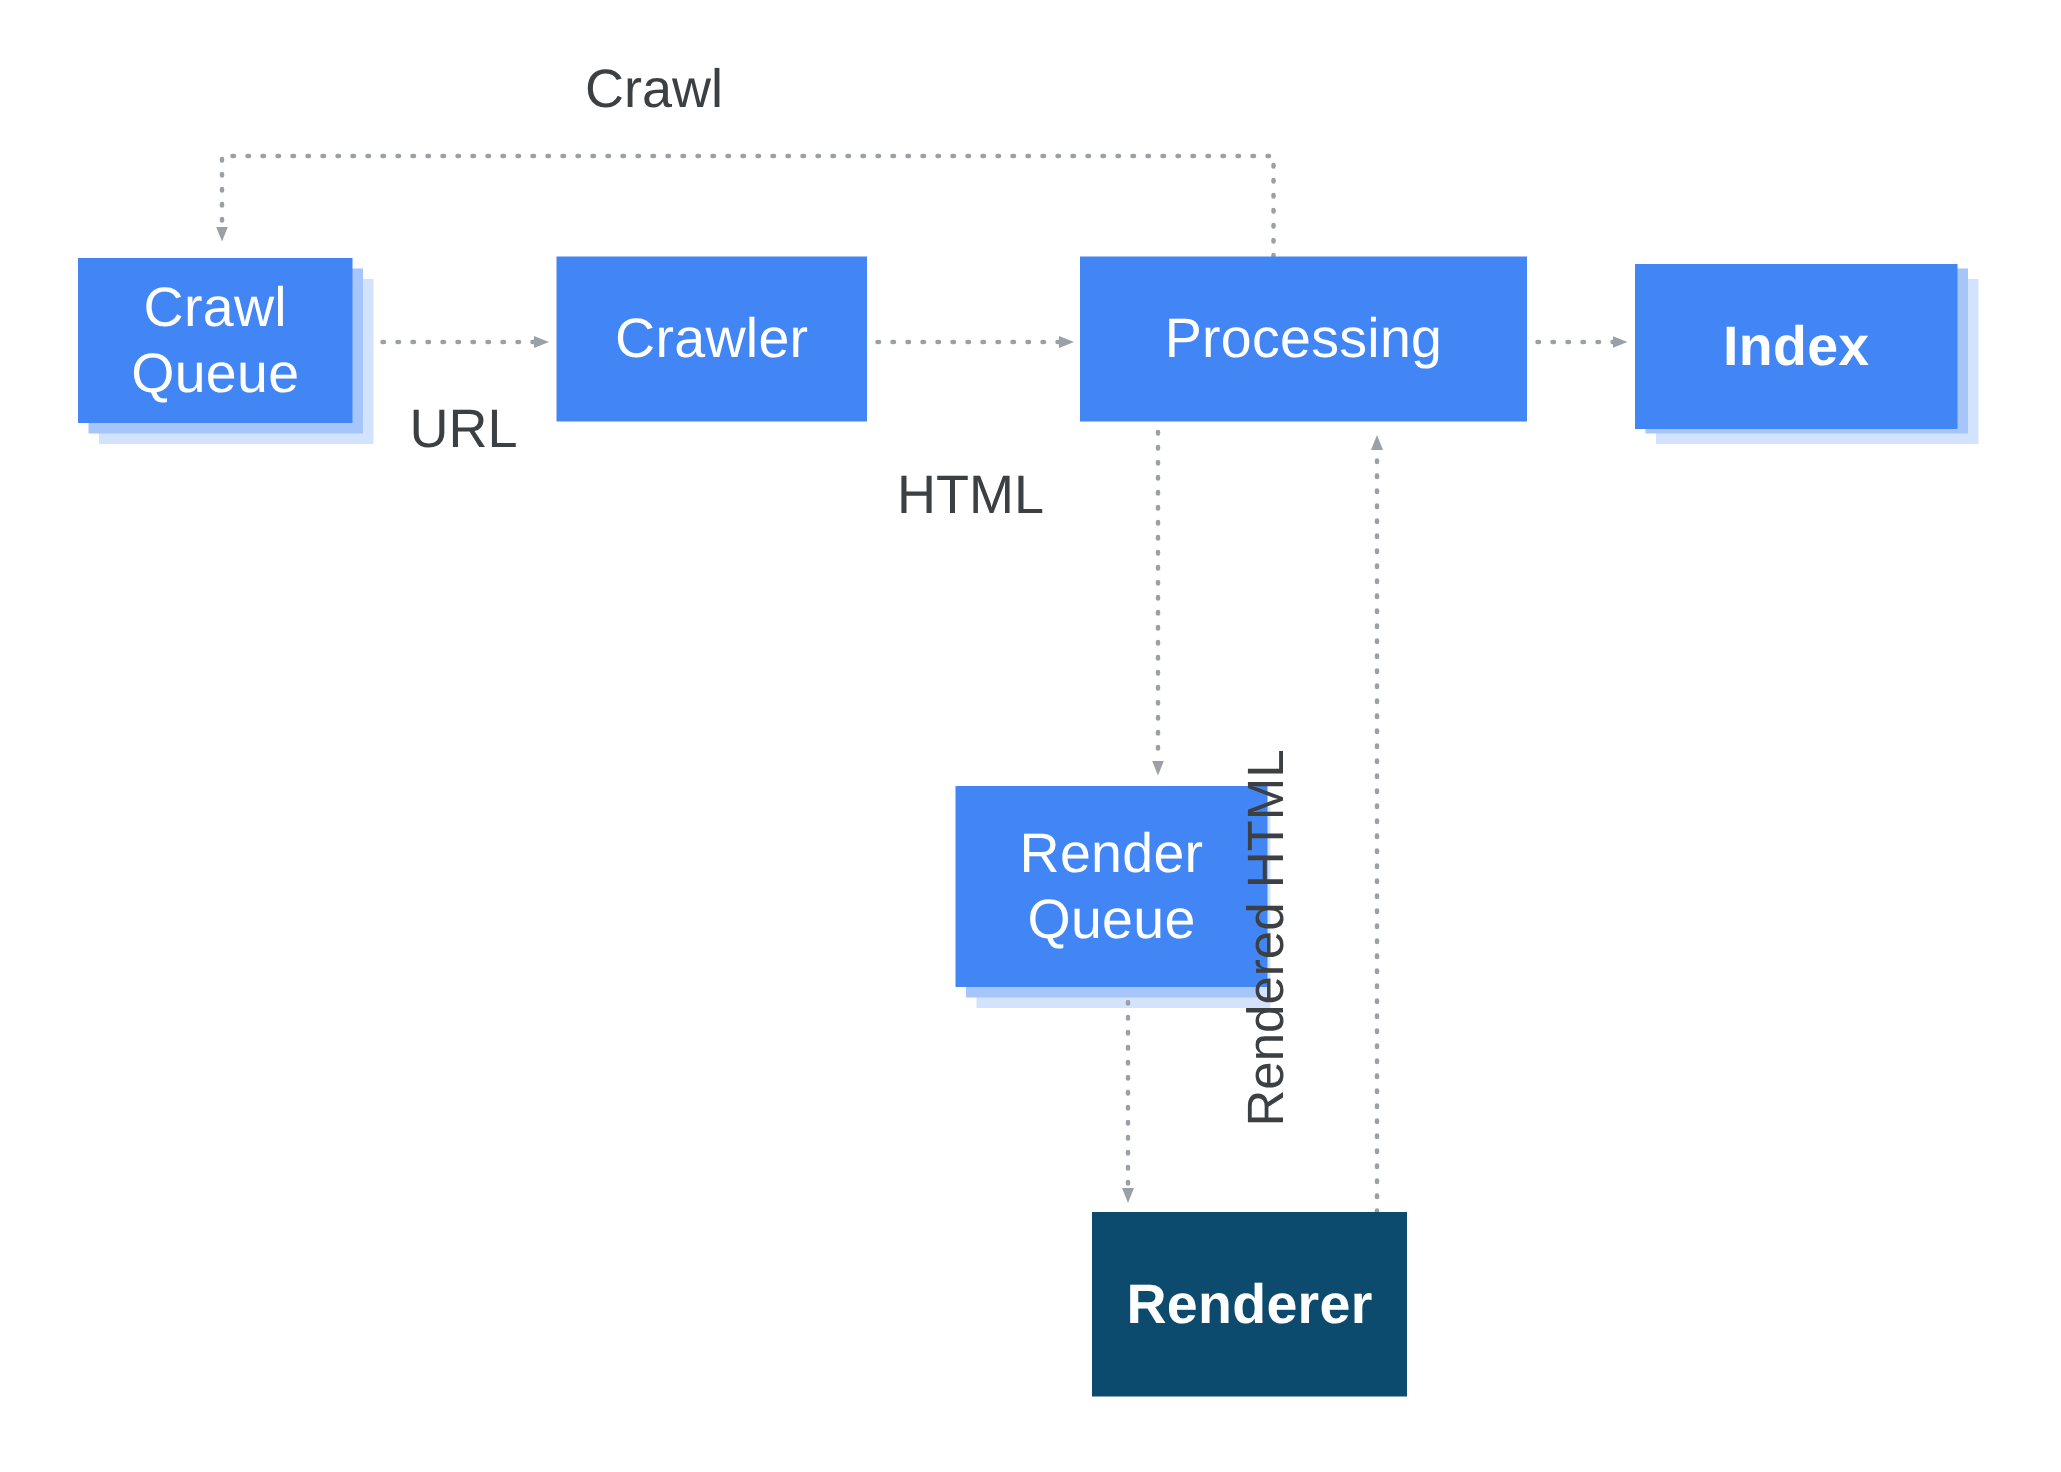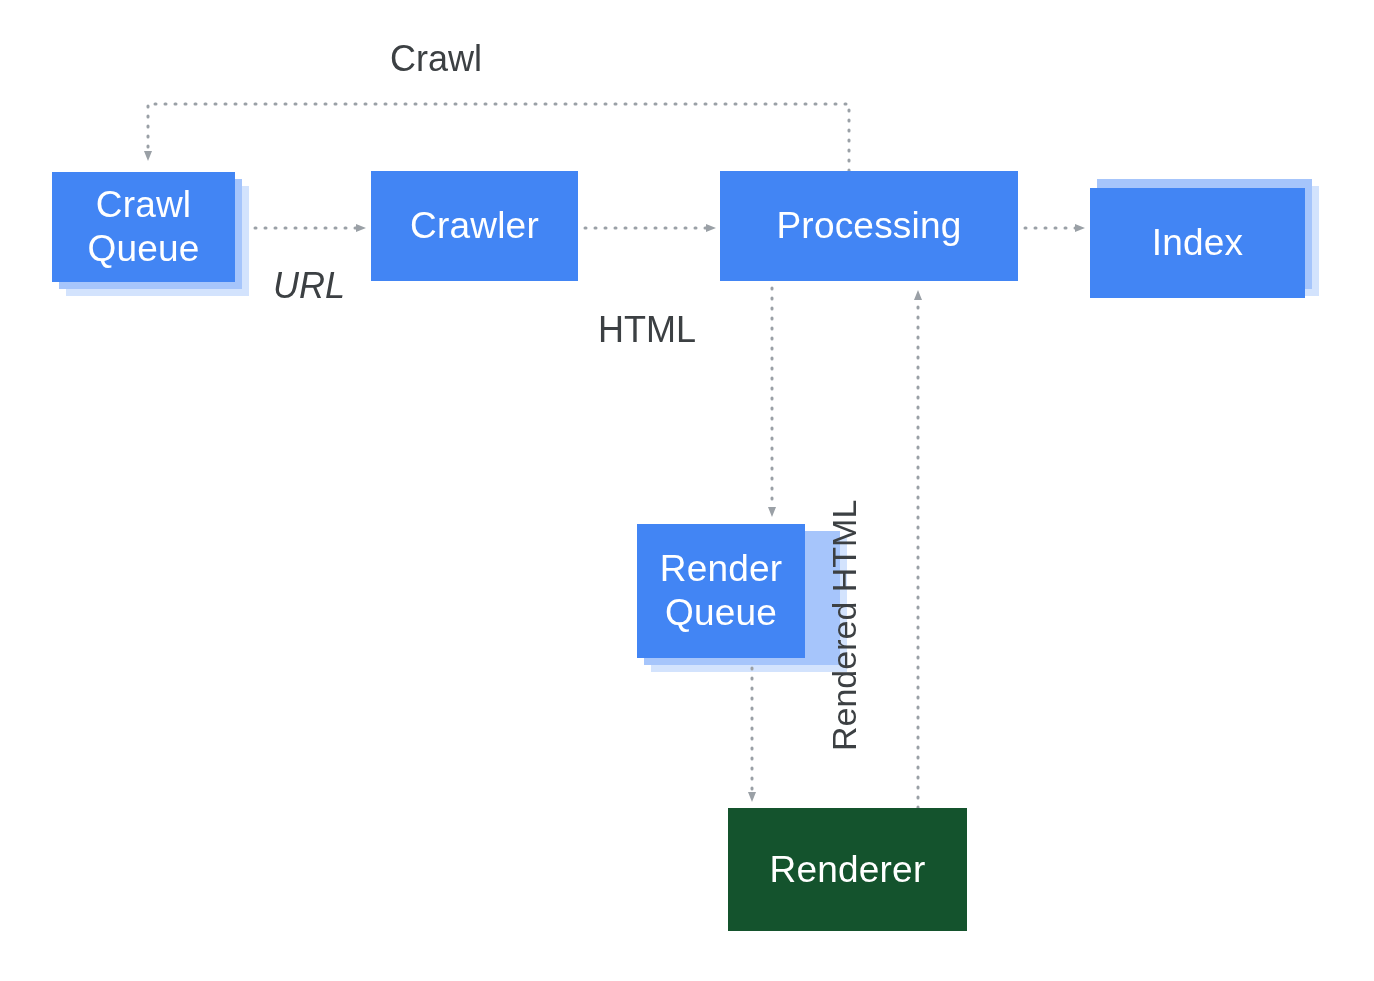--- a/index.html
+++ b/index.html
@@ -110,21 +110,21 @@
       <path d="M752,668 L752,793" fill="none" stroke="#9aa0a6" stroke-width="3" stroke-linecap="round" stroke-dasharray="1 9" marker-end="url(#arrow-d)"></path>
     </g>
 
     <g>
       <path d="M918,808 L918,299" fill="none" stroke="#9aa0a6" stroke-width="3" stroke-linecap="round" stroke-dasharray="1 9" marker-end="url(#arrow-d)"></path>
     </g>
   </svg>
 
   <div class="edge-label" style="left:390px; top:38px; font-size:36px;">Crawl</div>
 
-  <div class="edge-label" style="left:273px; top:265px; font-size:36px;font-style:italic;">URL</div>
+  <div class="edge-label" style="left:273px; top:265px; font-size:36px;">URL</div>
 
   <div class="edge-label" style="left:598px; top:265px; font-size:36px;margin-top:44px;">HTML</div>
 
   <div class="edge-label vertical" style="left:864px; top:712px; font-size:34px;">Rendered HTML</div>
 
   <div class="deck-back" style="left:66px; top:186px; width:183px; height:110px;"></div>
   <div class="deck-mid" style="left:59px; top:179px; width:183px; height:110px;"></div>
   <div class="node" style="left:52px; top:172px; width:183px; height:110px; background:#4285f4; font-size:37px;">
     <span class="node-label">Crawl
 Queue</span>
@@ -133,28 +133,28 @@
   <div class="node" style="left:371px; top:171px; width:207px; height:110px; background:#4285f4; font-size:37px;">
     <span class="node-label">Crawler</span>
   </div>
 
   <div class="node" style="left:720px; top:171px; width:298px; height:110px; background:#4285f4; font-size:37px;">
     <span class="node-label">Processing</span>
   </div>
 
   <div class="deck-back" style="left:1104px; top:186px; width:215px; height:110px;"></div>
   <div class="deck-mid" style="left:1097px; top:179px; width:215px; height:110px;"></div>
-  <div class="node" style="left:1090px; top:188px; width:215px; height:110px; background:#4285f4; font-size:37px;">
+  <div class="node" style="left:1090px; top:176px; width:215px; height:110px; background:#4285f4; font-size:37px;font-weight:bold;">
     <span class="node-label">Index</span>
   </div>
 
   <div class="deck-back" style="left:651px; top:538px; width:196px; height:134px;"></div>
   <div class="deck-mid" style="left:644px; top:531px; width:196px; height:134px;"></div>
-  <div class="node" style="left:637px; top:524px; width:168px; height:134px; background:#4285f4; font-size:37px;">
+  <div class="node" style="left:637px; top:524px; width:208px; height:134px; background:#4285f4; font-size:37px;">
     <span class="node-label">Render
 Queue</span>
   </div>
 
-  <div class="node" style="left:728px; top:808px; width:239px; height:123px; background:#14532d; font-size:37px;">
+  <div class="node" style="left:728px; top:808px; width:210px; height:123px; background:#0c4a6e; font-size:37px;font-weight:bold;">
     <span class="node-label">Renderer</span>
   </div>
 
 </div>
 
 </body></html>

